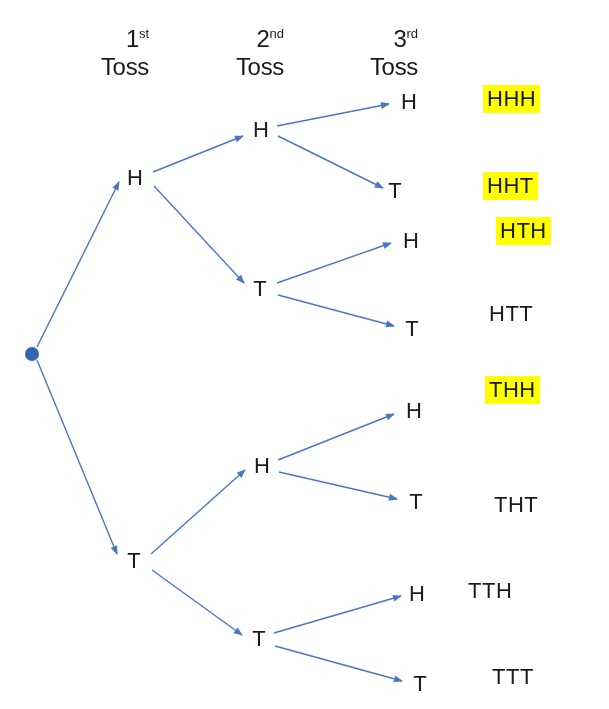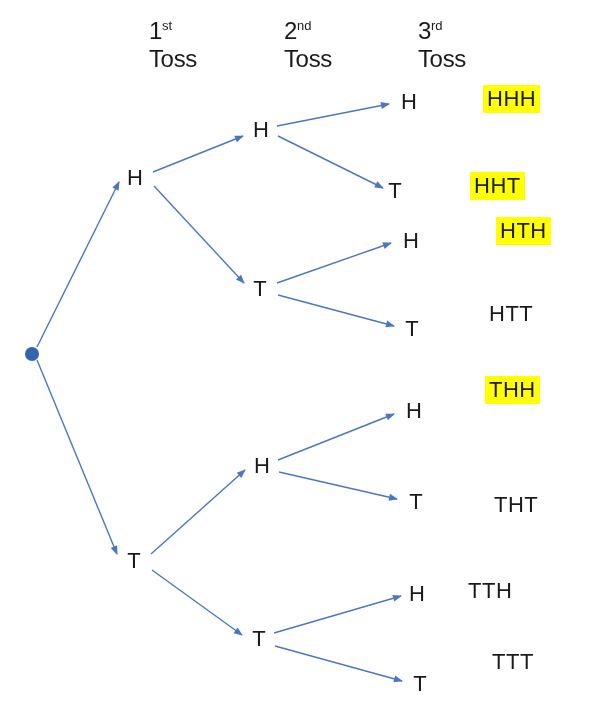--- a/index.html
+++ b/index.html
@@ -8,22 +8,22 @@
     --highlight:#ffff00;
     --text:#1a1a1a;
   }
   html,body{margin:0;padding:0;background:#ffffff;}
   body{font-family:"Liberation Sans", sans-serif;}
   .canvas{position:relative;width:609px;height:709px;background:#ffffff;overflow:hidden;}
   .edges{position:absolute;left:0;top:0;width:609px;height:709px;}
   .edges line{stroke:var(--line);stroke-width:1.4;}
   .edges marker path{fill:var(--line);}
   .dot{position:absolute;left:25px;top:347px;width:14px;height:14px;border-radius:50%;background:var(--dot);}
-  .header{position:absolute;top:12px;transform:translateX(-50%);text-align:left;
-          color:var(--text);font-size:24px;line-height:28px;letter-spacing:-0.3px;margin-left:48px;}
+  .header{position:absolute;top:20px;transform:translateX(-50%);text-align:right;
+          color:var(--text);font-size:24px;line-height:28px;letter-spacing:-0.3px;}
   .header sup{font-size:13px;vertical-align:super;letter-spacing:0;}
   .node{position:absolute;transform:translate(-50%,-50%);font-size:22px;color:var(--text);
         white-space:nowrap;line-height:1;}
   .outcome{position:absolute;transform:translateY(-50%);font-size:22px;line-height:1;
            color:var(--text);padding:3px 4px;white-space:nowrap;letter-spacing:0.5px;}
   .outcome.hl{background:var(--highlight);}
 </style>
 </head>
 <body>
 
@@ -77,21 +77,21 @@
   <span class="node" style="left:409px;top:102px">H</span>
   <span class="node" style="left:395px;top:191px">T</span>
   <span class="node" style="left:411px;top:241px">H</span>
   <span class="node" style="left:412px;top:329px">T</span>
   <span class="node" style="left:414px;top:411px">H</span>
   <span class="node" style="left:416px;top:502px">T</span>
   <span class="node" style="left:417px;top:594px">H</span>
   <span class="node" style="left:420px;top:684px">T</span>
 
   <span class="outcome hl" style="left:483px;top:99px">HHH</span>
-  <span class="outcome hl" style="left:470px;top:186px">HHT</span>
+  <span class="outcome hl" style="left:483px;top:186px">HHT</span>
   <span class="outcome hl" style="left:496px;top:231px">HTH</span>
   <span class="outcome" style="left:485px;top:314px">HTT</span>
   <span class="outcome hl" style="left:485px;top:390px">THH</span>
   <span class="outcome" style="left:490px;top:505px">THT</span>
   <span class="outcome" style="left:464px;top:591px">TTH</span>
-  <span class="outcome" style="left:488px;top:662px">TTT</span>
+  <span class="outcome" style="left:488px;top:677px">TTT</span>
 
 </div>
 
 </body></html>

